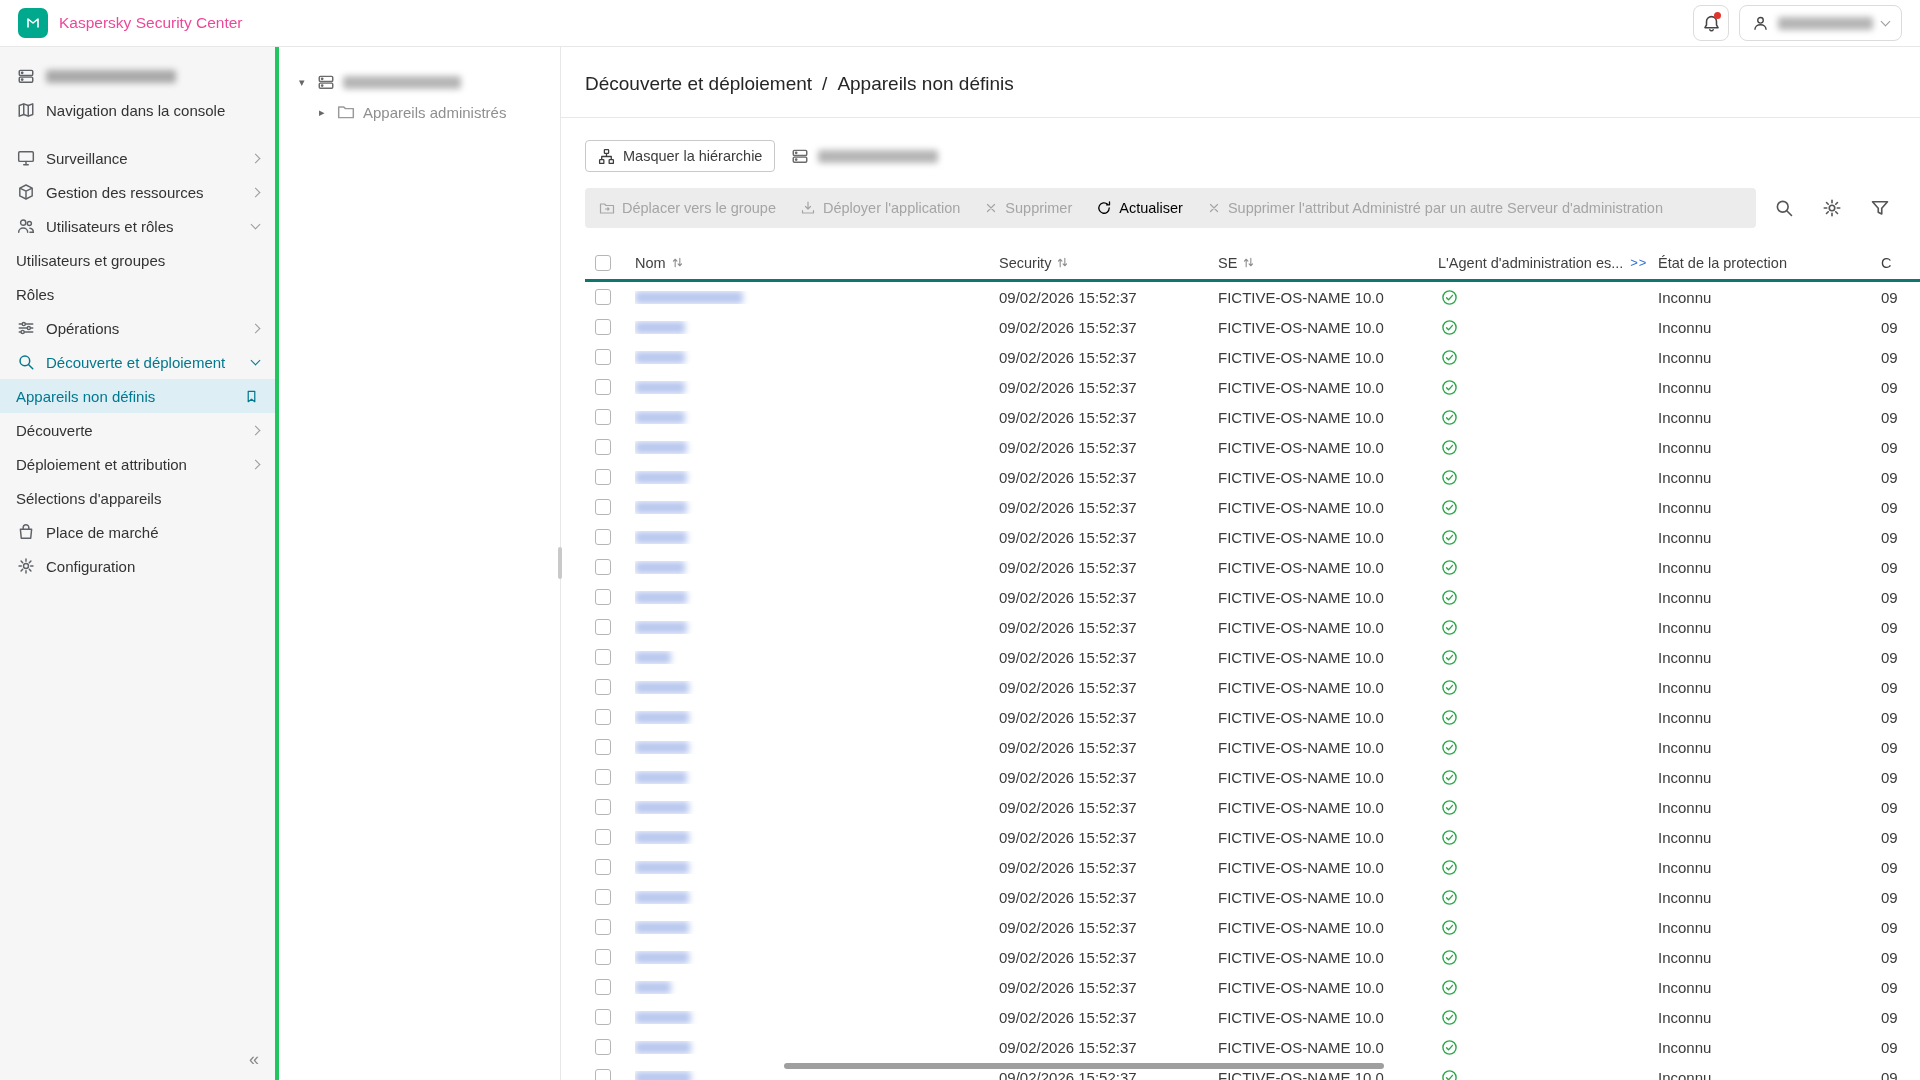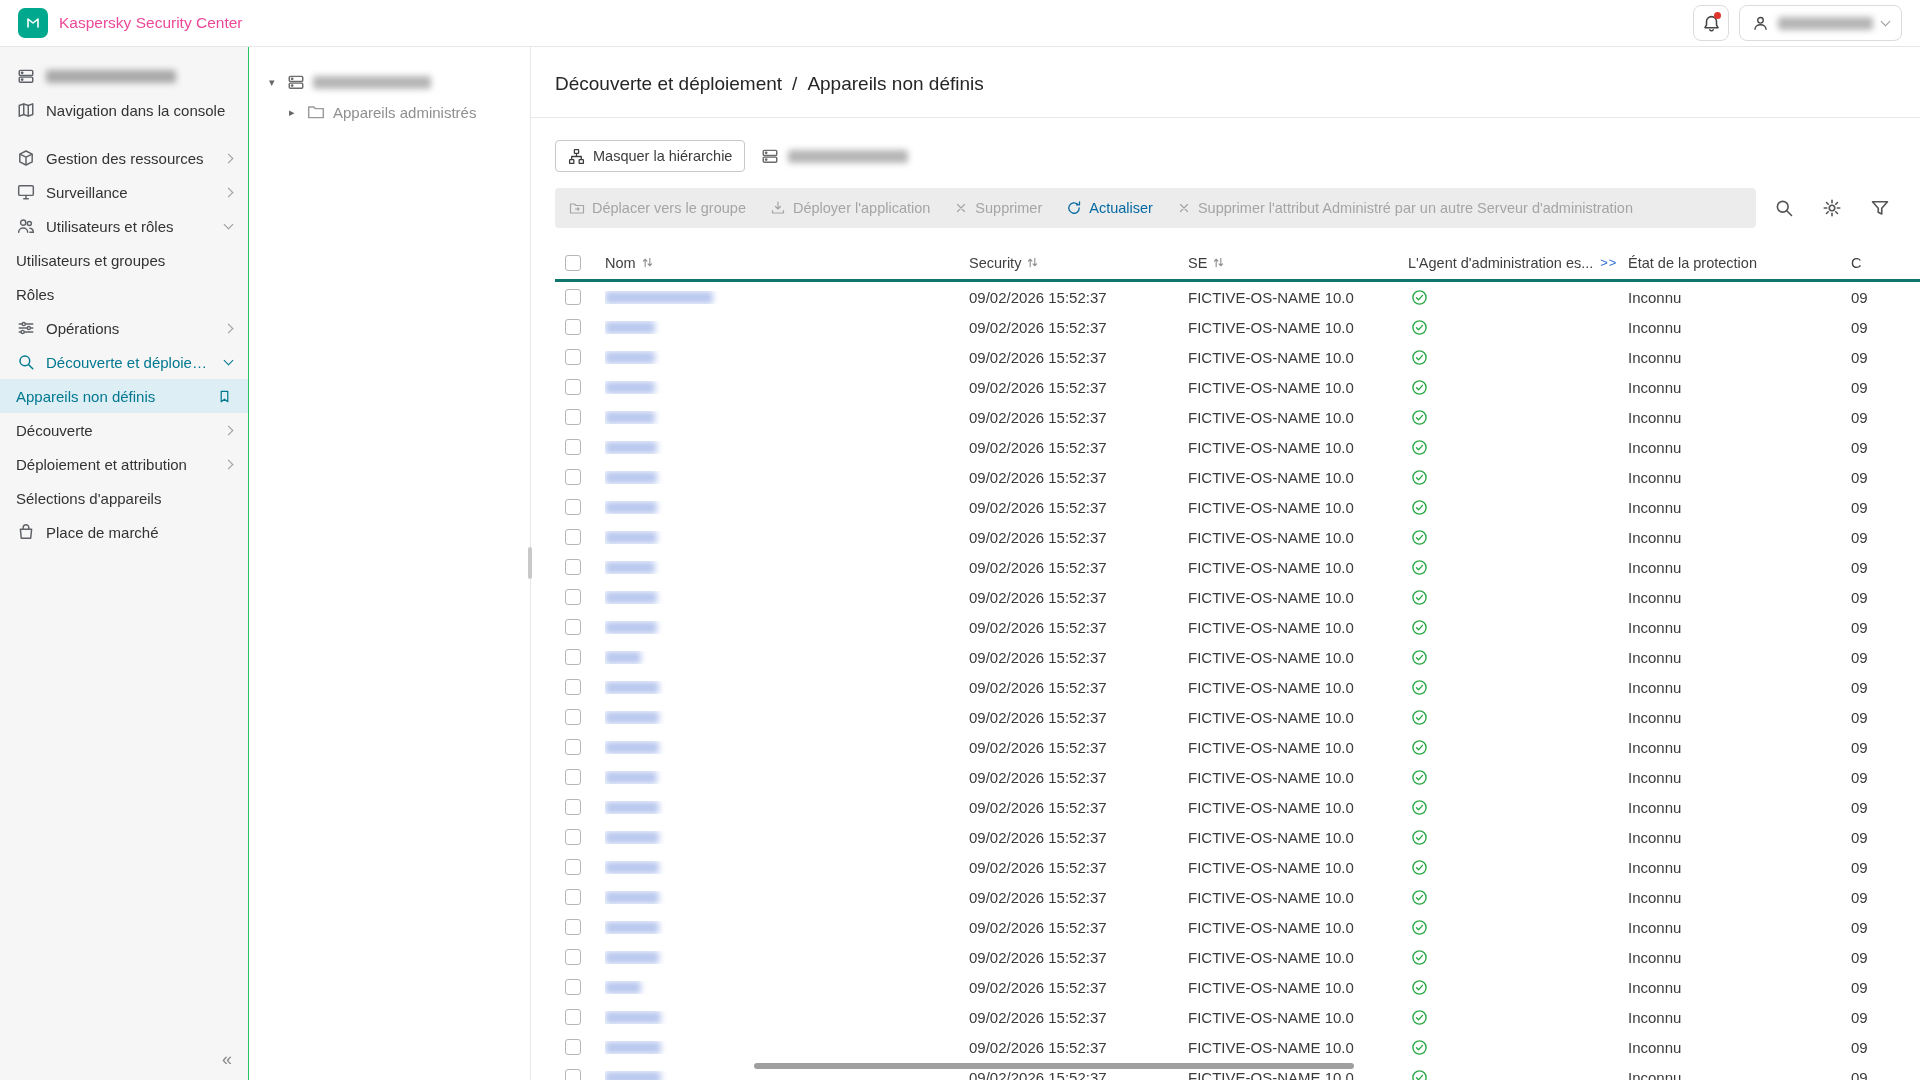--- a/index.html
+++ b/index.html
@@ -11,21 +11,21 @@
 .brand{display:flex;align-items:center;gap:11px}
 .logo{width:30px;height:30px;border-radius:7px;background:#00a88e;display:flex;align-items:center;justify-content:center}
 .app-title{font-size:15.5px;color:#ec4899}
 .top-right{display:flex;gap:10px;align-items:center}
 .icon-btn{width:36px;height:36px;border:1px solid #dcdcdc;border-radius:8px;background:#fff;display:flex;align-items:center;justify-content:center;position:relative;color:#444;cursor:pointer}
 .badge-dot{position:absolute;top:6px;right:7px;width:7px;height:7px;border-radius:50%;background:#e0352c}
 .user-chip{height:36px;border:1px solid #dcdcdc;border-radius:8px;display:flex;align-items:center;gap:9px;padding:0 12px;color:#444;cursor:pointer}
 
 .layout{display:flex;height:1033px}
 
-.sidebar{width:249px;background:#f6f6f6;border-right:1px solid #22c55e;padding-top:12px;position:relative;flex-shrink:0}
+.sidebar{width:279px;background:#f6f6f6;border-right:4px solid #22c55e;padding-top:12px;position:relative;flex-shrink:0}
 .side-item{height:34px;display:flex;align-items:center;gap:11px;padding:0 16px;font-size:15px;color:#333;cursor:pointer;white-space:nowrap}
 .side-item .ic{width:19px;height:19px;color:#5f6368;display:flex;align-items:center;justify-content:center;flex-shrink:0}
 .side-item .lbl{flex:1;overflow:hidden;text-overflow:ellipsis}
 .chev{width:7px;height:7px;border-right:1.6px solid #9a9a9a;border-bottom:1.6px solid #9a9a9a;flex-shrink:0;display:inline-block}
 .chev.right{transform:rotate(-45deg)}
 .chev.down{transform:rotate(45deg);margin-top:-3px}
 .side-item.child{}
 .side-item.active-section{color:#00788f}
 .side-item.active-section .ic{color:#00788f}
 .side-item.active-section .chev{border-color:#00788f}
@@ -45,21 +45,21 @@
 .breadcrumb{padding:26px 0 0 24px;font-size:19px;color:#262626;display:flex;gap:10px;align-items:center}
 .main-divider{border-bottom:1px solid #e8e8e8;margin-top:22px}
 .hier-row{display:flex;align-items:center;gap:16px;margin:22px 0 0 24px}
 .btn-outline{display:flex;align-items:center;gap:8px;height:32px;border:1px solid #c9c9c9;border-radius:4px;background:#fff;padding:0 12px;font-size:14.5px;color:#3c3c3c;cursor:pointer}
 .server-chip{display:flex;align-items:center;gap:9px;color:#555}
 .toolbar-row{display:flex;align-items:center;margin:16px 24px 0 24px;gap:18px}
 .action-bar{flex:1;height:40px;background:#ececec;border-radius:4px;display:flex;align-items:center;gap:24px;padding:0 14px;overflow:hidden;white-space:nowrap}
 .action{display:flex;align-items:center;gap:7px;font-size:14.5px;flex-shrink:0}
 .action .ic{display:flex}
 .action.disabled{color:#a5a5a5}
-.action.enabled{color:#0369a1;cursor:pointer}
+.action.enabled{color:#000000;cursor:pointer}
 .right-icons{display:flex;gap:28px;color:#555;padding-right:6px;align-items:center}
 .right-icons .ic{cursor:pointer;display:flex}
 
 .table{margin:18px 0 0 24px;flex:1;min-height:0;display:flex;flex-direction:column;overflow:hidden}
 .thead{display:flex;align-items:center;height:36px;border-bottom:3px solid #0f766e;color:#3f3f3f;font-size:14.5px;flex-shrink:0}
 .cell{flex-shrink:0;display:flex;align-items:center;gap:5px;padding-right:10px;overflow:hidden;white-space:nowrap}
 .c-check{width:50px;padding-left:10px}
 .c-nom{width:364px}
 .c-vis{width:219px}
 .c-se{width:220px}
@@ -131,36 +131,36 @@
       <span class="ic">
         <svg width="18" height="18" viewBox="0 0 16 16" fill="none" stroke="currentColor" stroke-width="1.3" stroke-linejoin="round">
             <path d="M2 4l4-1.5L10 4l4-1.5V12l-4 1.5L6 12l-4 1.5z"></path>
             <path d="M6 2.5V12M10 4v9.5"></path>
           </svg>
       </span>
       <span class="lbl">Navigation dans la console</span>
     </div>
     <div class="side-item">
       <span class="ic">
+        <svg width="18" height="18" viewBox="0 0 16 16" fill="none" stroke="currentColor" stroke-width="1.3" stroke-linecap="round">
+            <rect x="1.5" y="2.5" width="13" height="8.5" rx="1"></rect>
+            <path d="M6 14h4M8 11v3"></path>
+          </svg>
+      </span>
+      <span class="lbl">Surveillance</span>
+      <span class="chev right"></span>
+    </div>
+    <div class="side-item">
+      <span class="ic">
         <svg width="18" height="18" viewBox="0 0 16 16" fill="none" stroke="currentColor" stroke-width="1.3" stroke-linejoin="round">
             <path d="M8 1.8l5.5 2.7v7L8 14.2l-5.5-2.7v-7z"></path>
             <path d="M2.5 4.5L8 7.2l5.5-2.7M8 7.2V14"></path>
           </svg>
       </span>
       <span class="lbl">Gestion des ressources</span>
-      <span class="chev right"></span>
-    </div>
-    <div class="side-item">
-      <span class="ic">
-        <svg width="18" height="18" viewBox="0 0 16 16" fill="none" stroke="currentColor" stroke-width="1.3" stroke-linecap="round">
-            <rect x="1.5" y="2.5" width="13" height="8.5" rx="1"></rect>
-            <path d="M6 14h4M8 11v3"></path>
-          </svg>
-      </span>
-      <span class="lbl">Surveillance</span>
       <span class="chev right"></span>
     </div>
     <div class="side-item">
       <span class="ic">
         <svg width="18" height="18" viewBox="0 0 16 16" fill="none" stroke="currentColor" stroke-width="1.3" stroke-linecap="round">
             <circle cx="5.5" cy="5" r="2.3"></circle>
             <path d="M1.5 13.5c0-2.2 1.8-3.7 4-3.7s4 1.5 4 3.7"></path>
             <circle cx="11" cy="5.8" r="1.8"></circle>
             <path d="M11.5 13.5h3c0-2-1.2-3.3-3-3.5"></path>
           </svg>
@@ -216,20 +216,29 @@
       <span class="lbl">Sélections d'appareils</span>
     </div>
     <div class="side-item">
       <span class="ic">
         <svg width="18" height="18" viewBox="0 0 16 16" fill="none" stroke="currentColor" stroke-width="1.3" stroke-linejoin="round">
             <path d="M3 5.5h10l-.8 8H3.8z"></path>
             <path d="M5.5 5.5V4a2.5 2.5 0 0 1 5 0v1.5"></path>
           </svg>
       </span>
       <span class="lbl">Place de marché</span>
+    </div>
+    <div class="side-item">
+      <span class="ic">
+        <svg width="18" height="18" viewBox="0 0 16 16" fill="none" stroke="currentColor" stroke-width="1.3" stroke-linecap="round">
+            <circle cx="8" cy="8" r="2.2"></circle>
+            <path d="M8 1.8v2M8 12.2v2M1.8 8h2M12.2 8h2M3.6 3.6L5 5M11 11l1.4 1.4M12.4 3.6L11 5M5 11l-1.4 1.4"></path>
+          </svg>
+      </span>
+      <span class="lbl">Configuration</span>
     </div>
     <div class="collapse-btn">«</div>
   </nav>
 
   <div class="tree">
     <div class="tree-node">
       <span class="tw">▾</span>
       <span>
         <svg width="18" height="18" viewBox="0 0 16 16" fill="none" stroke="#6b6b6b" stroke-width="1.3" stroke-linecap="round">
             <rect x="2" y="3" width="12" height="4.5" rx="1"></rect>

